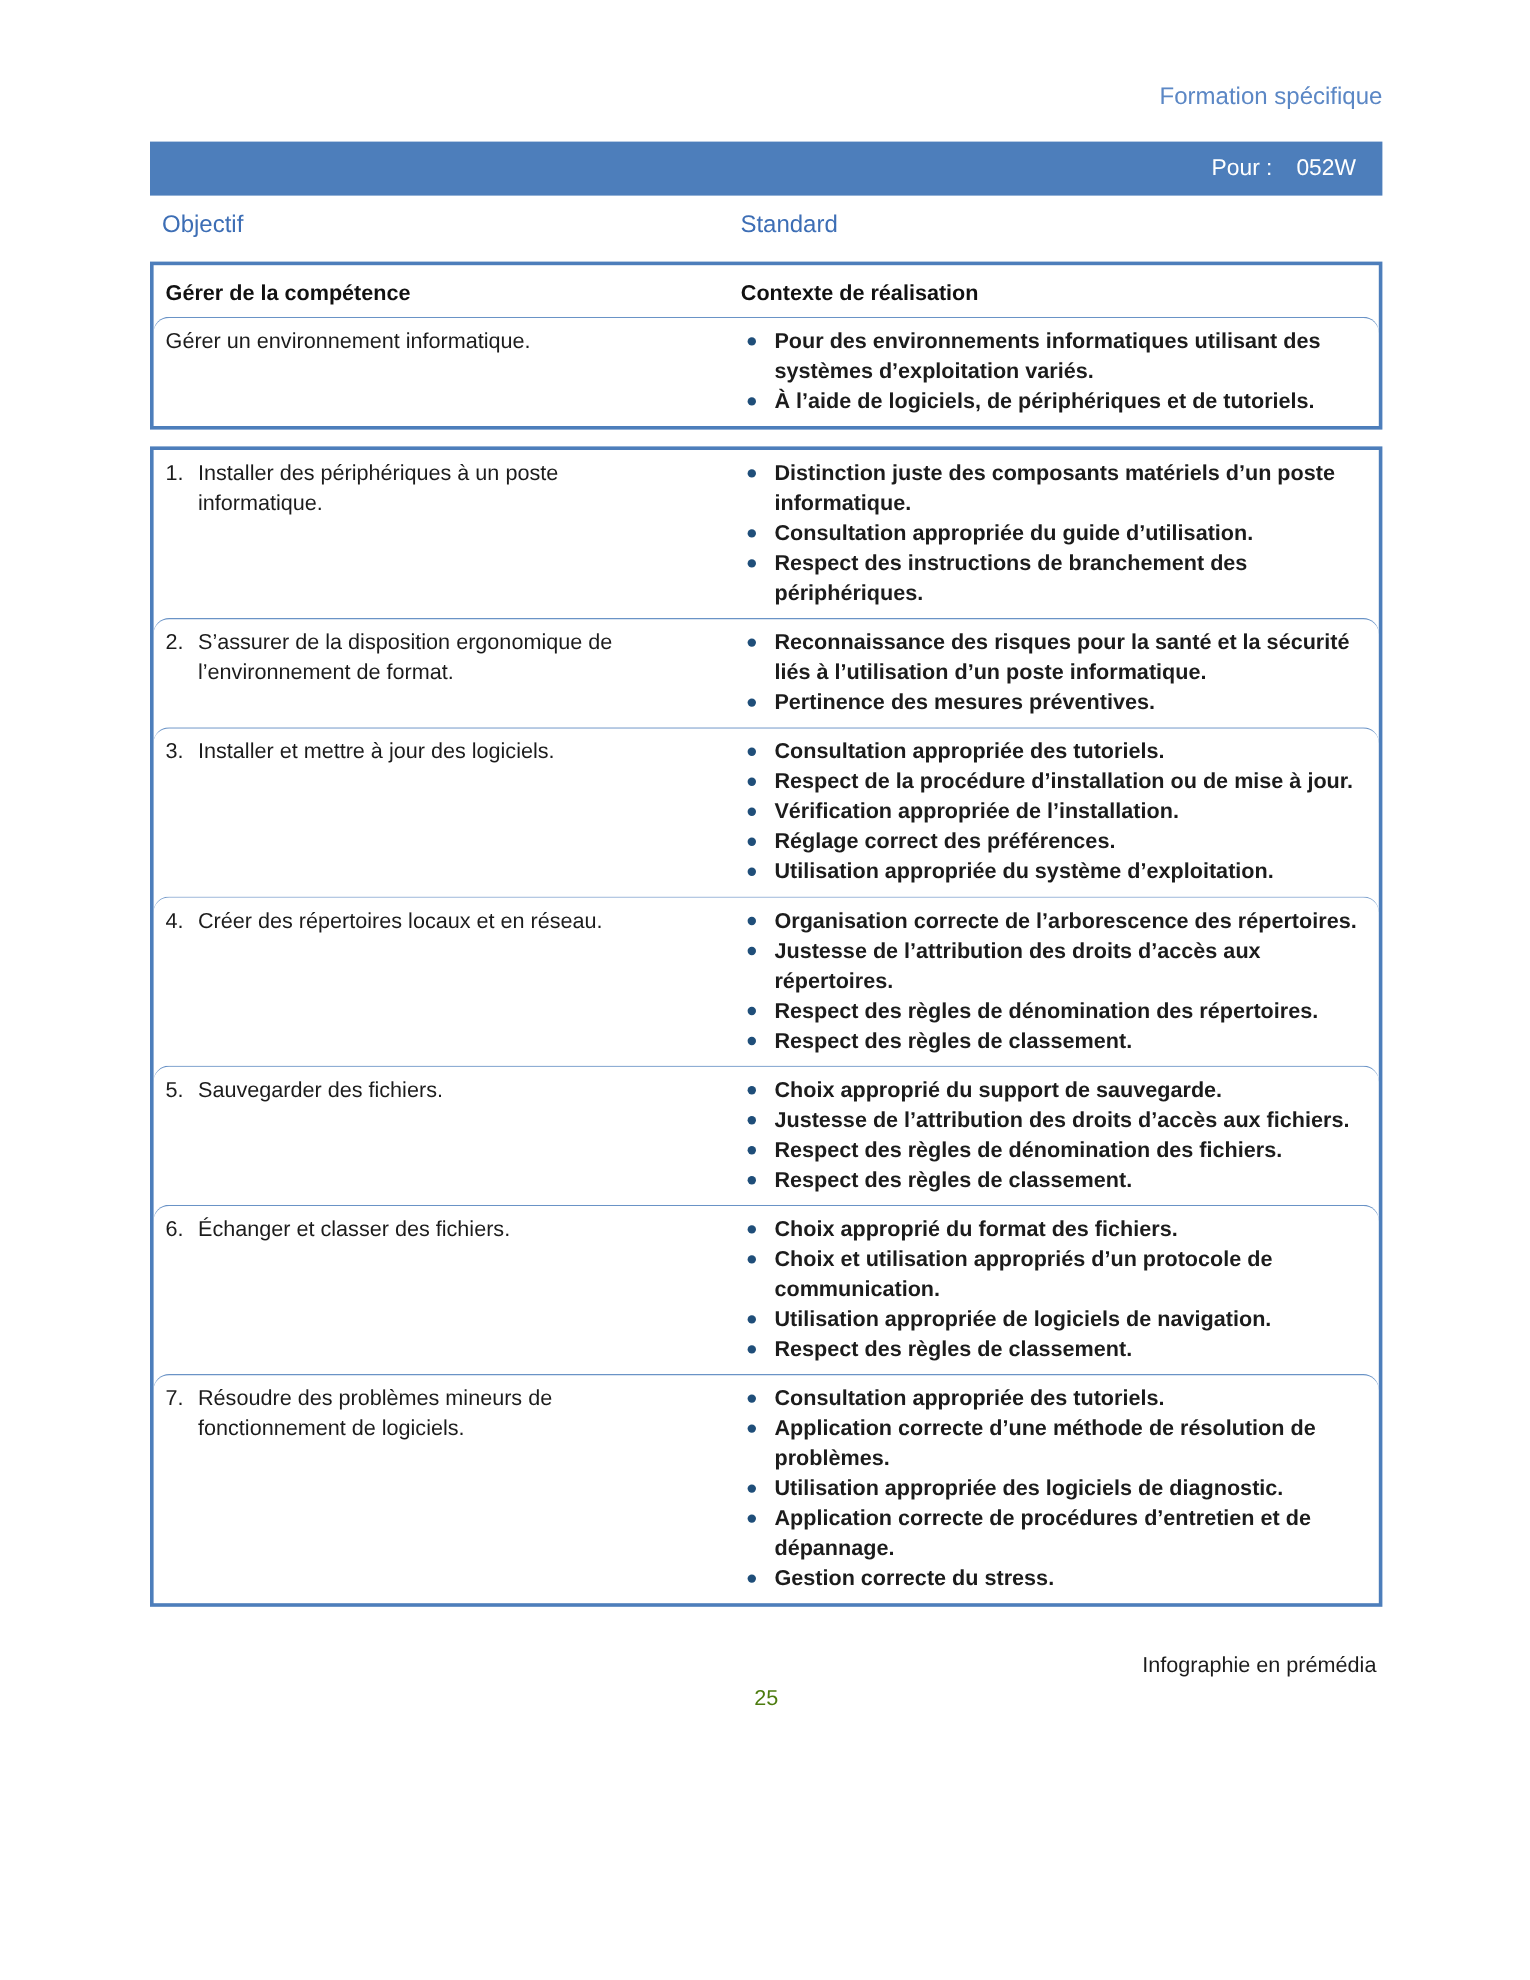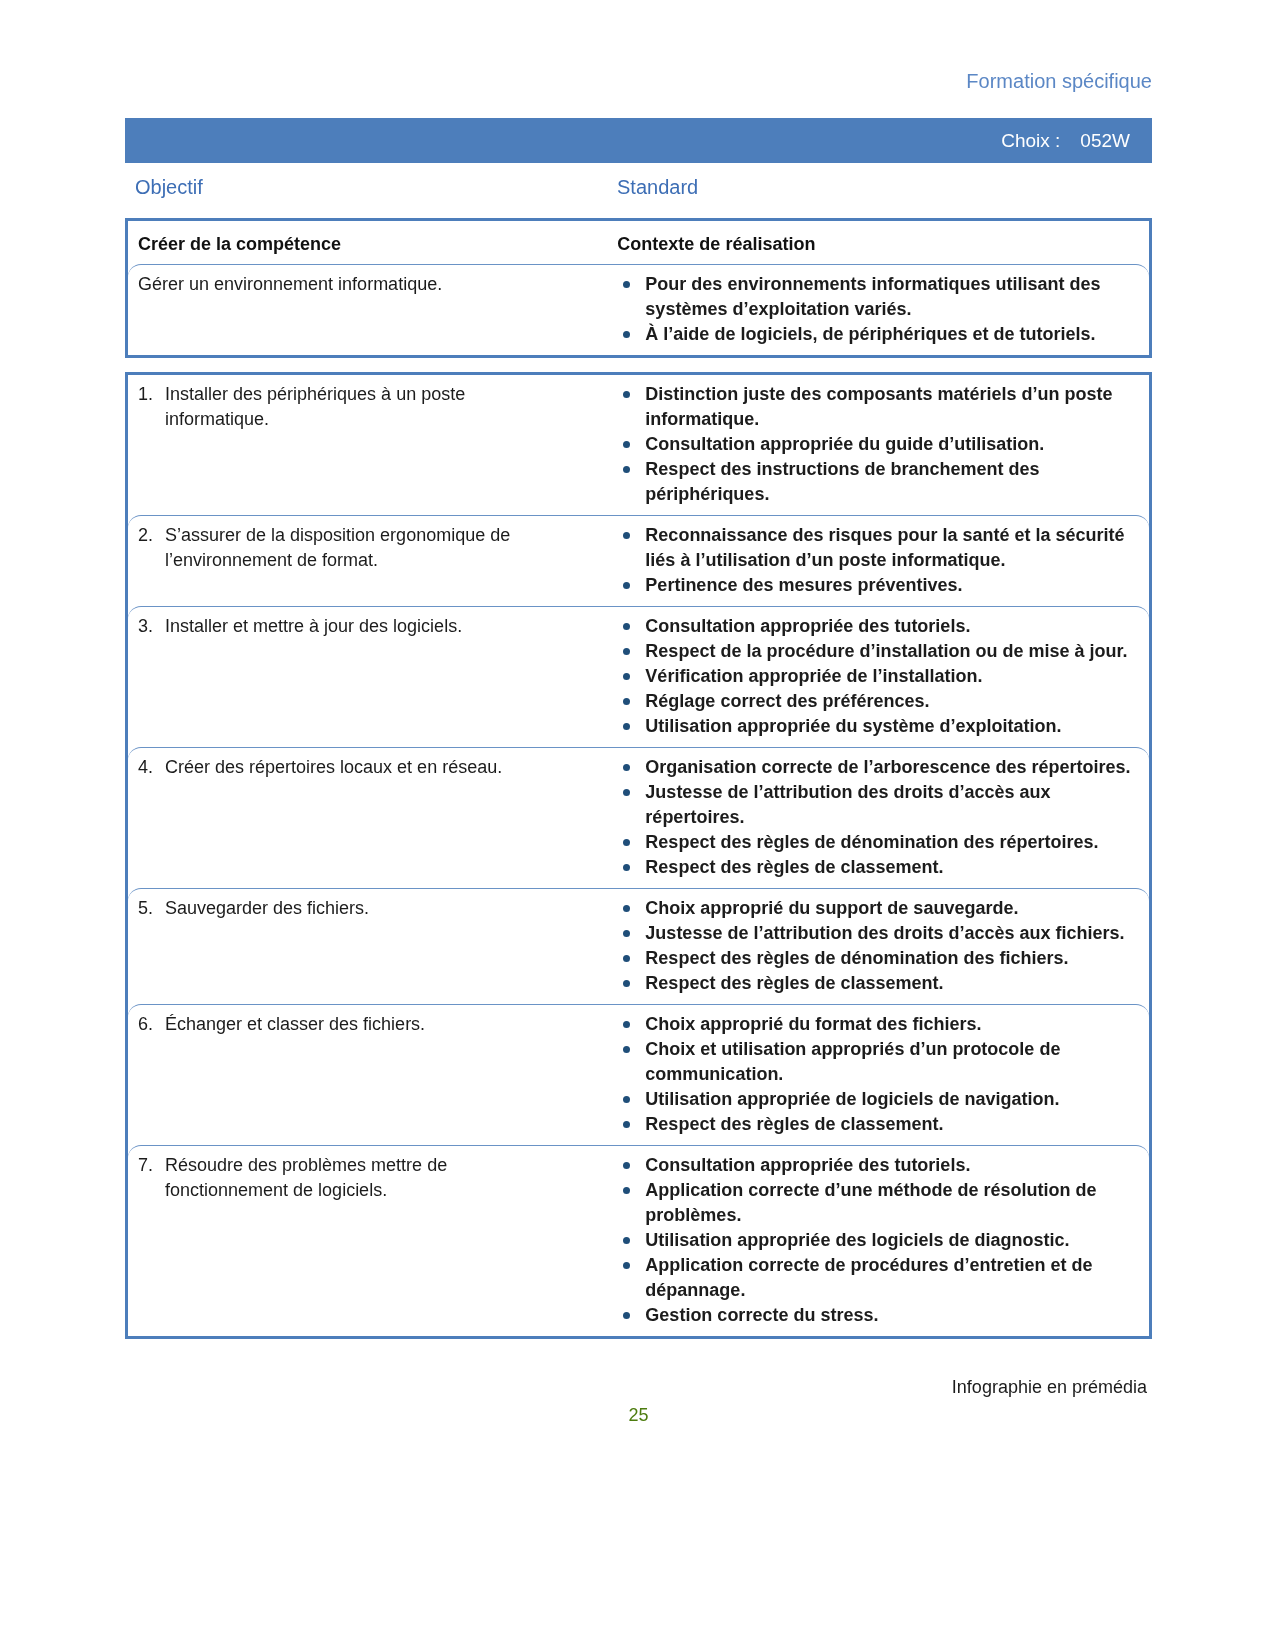--- a/index.html
+++ b/index.html
@@ -86,34 +86,34 @@
   }
 </style>
 </head>
 <body>
 
 <div class="page">
 
   <div class="section-label">Formation spécifique</div>
 
   <div class="code-bar">
-    <span>Choix :</span>
+    <span>Pour :</span>
     <span>052W</span>
   </div>
 
   <div class="col-headings">
     <span class="h h-objectif">Objectif</span>
     <span class="h h-standard">Standard</span>
   </div>
 
   <div class="main">
 
     <div class="ctable">
       <div class="trow hrow">
-        <div class="cell-left">Créer de la compétence</div>
+        <div class="cell-left">Gérer de la compétence</div>
         <div class="cell-right">Contexte de réalisation</div>
       </div>
       <div class="trow">
         <div class="cell-left">Gérer un environnement informatique.</div>
         <div class="cell-right">
           <ul class="crit-list">
             <li>Pour des environnements informatiques utilisant des systèmes d’exploitation variés.</li>
             <li>À l’aide de logiciels, de périphériques et de tutoriels.</li>
           </ul>
         </div>
@@ -219,21 +219,21 @@
             <li>Utilisation appropriée de logiciels de navigation.</li>
             <li>Respect des règles de classement.</li>
           </ul>
         </div>
       </div>
 
       <div class="trow">
         <div class="cell-left">
           <div class="numbered">
             <span class="num">7.</span>
-            <span class="txt">Résoudre des problèmes mettre de fonctionnement de logiciels.</span>
+            <span class="txt">Résoudre des problèmes mineurs de fonctionnement de logiciels.</span>
           </div>
         </div>
         <div class="cell-right">
           <ul class="crit-list">
             <li>Consultation appropriée des tutoriels.</li>
             <li>Application correcte d’une méthode de résolution de problèmes.</li>
             <li>Utilisation appropriée des logiciels de diagnostic.</li>
             <li>Application correcte de procédures d’entretien et de dépannage.</li>
             <li>Gestion correcte du stress.</li>
           </ul>

